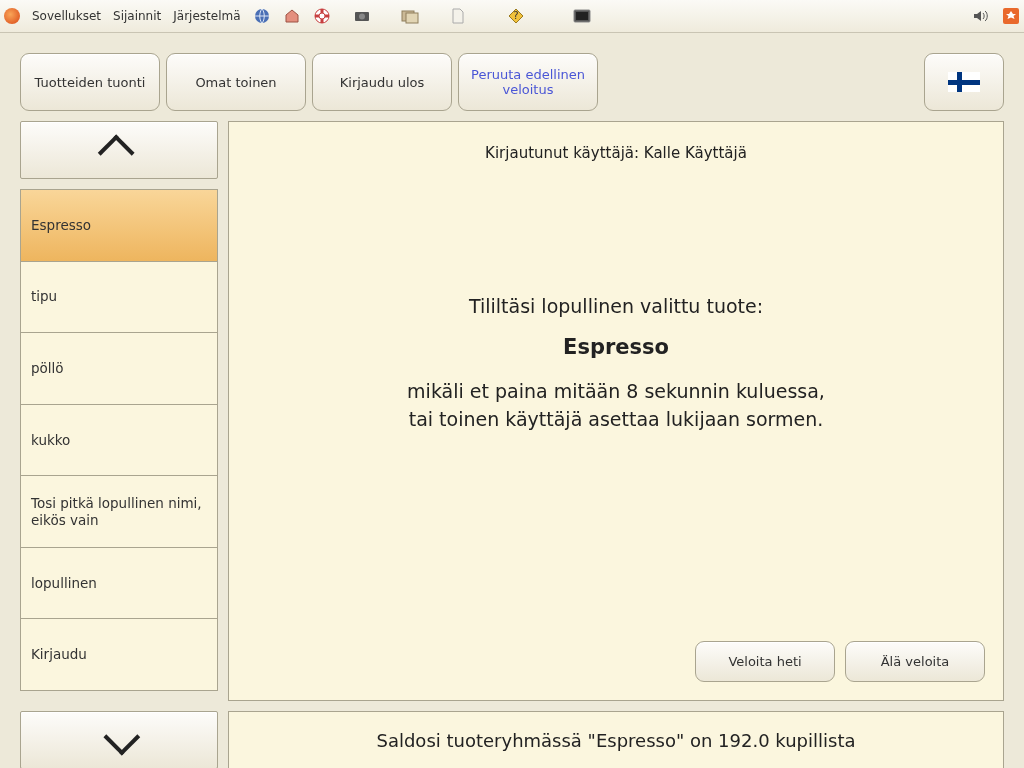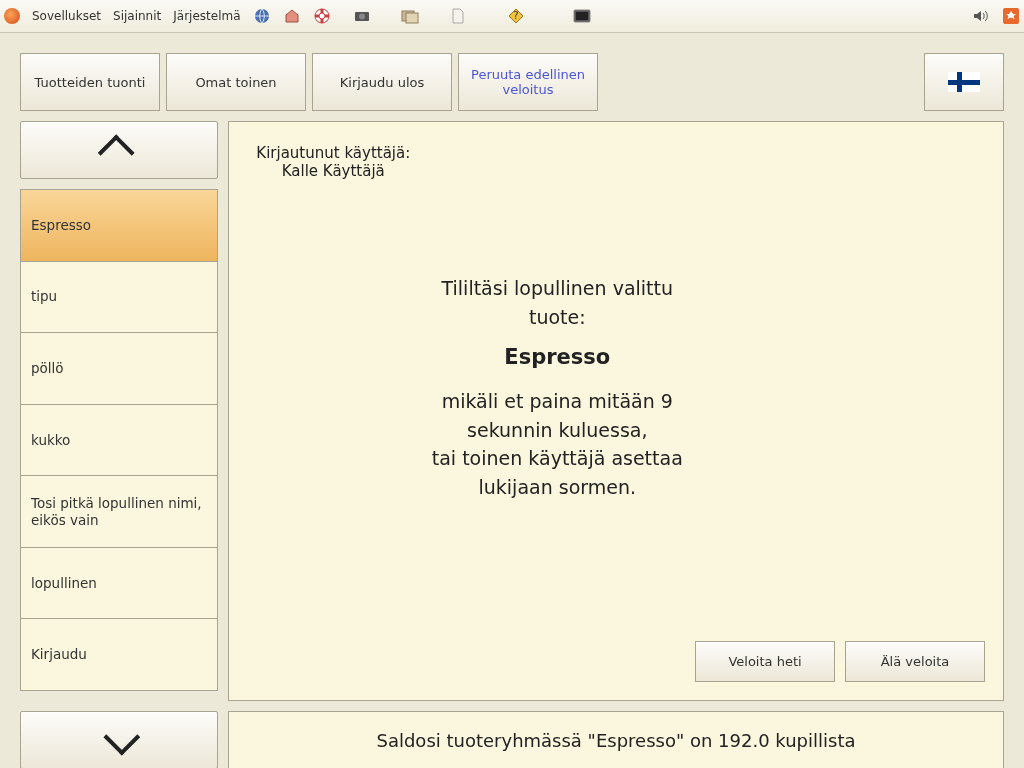--- a/index.html
+++ b/index.html
@@ -30,21 +30,21 @@
   height: calc(100% - 26px);
 }
 .top-buttons {
   display: flex;
   gap: 6px;
   margin-bottom: 10px;
 }
 .btn {
   background: linear-gradient(to bottom, #fdfcfa 0%, #ece7d7 100%);
   border: 1px solid #a9a48f;
-  border-radius: 0;
+  border-radius: 9px;
   font-size: 13px;
   color: #333;
   display: flex;
   align-items: center;
   justify-content: center;
   text-align: center;
   padding: 4px 8px;
   box-shadow: inset 0 1px 0 #fff;
   cursor: pointer;
 }
@@ -105,21 +105,21 @@
 .product-item:first-child { border-top: 1px solid #a9a48f; }
 .product-item.selected {
   background: linear-gradient(to bottom, #f9d699 0%, #eeb55e 100%);
 }
 
 .main-panel {
   flex: 1;
   border: 1px solid #a9a48f;
   background: #fbf6de;
   display: flex;
-  flex-direction: row;
+  flex-direction: column;
   padding: 22px 18px 18px 18px;
   position: relative;
 }
 .user-line { text-align: center; font-size: 15px; color: #222; }
 
 .charge-block {
   margin-top: 130px;
   text-align: center;
   font-size: 19px;
   color: #222;
@@ -265,21 +265,21 @@
     </div>
 
     <div class="main-panel">
       <div class="user-line">
         <span>Kirjautunut käyttäjä: </span><span>Kalle Käyttäjä</span>
       </div>
 
       <div class="charge-block">
         <div class="msg-line">Tililtäsi lopullinen valittu tuote:</div>
         <span class="prod">Espresso</span>
-        <div class="msg-line">mikäli et paina mitään 9 sekunnin kuluessa,</div>
+        <div class="msg-line">mikäli et paina mitään 8 sekunnin kuluessa,</div>
         <div class="msg-line">tai toinen käyttäjä asettaa lukijaan sormen.</div>
       </div>
 
       <div class="action-buttons">
         <button class="btn action-btn">Veloita heti</button>
         <button class="btn action-btn">Älä veloita</button>
       </div>
     </div>
   </div>
 

